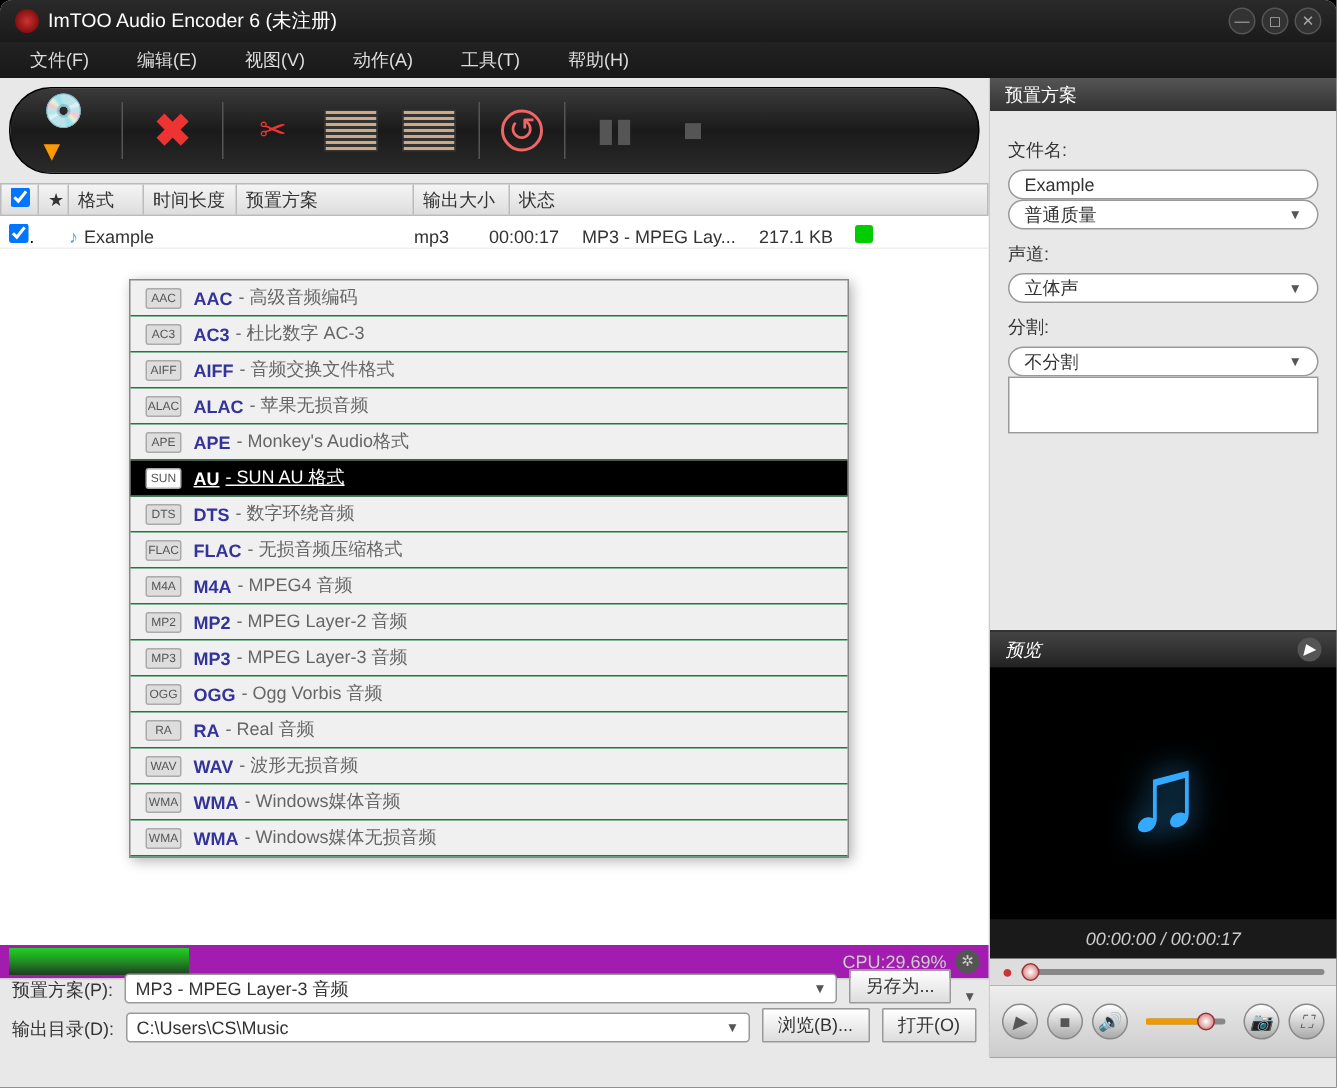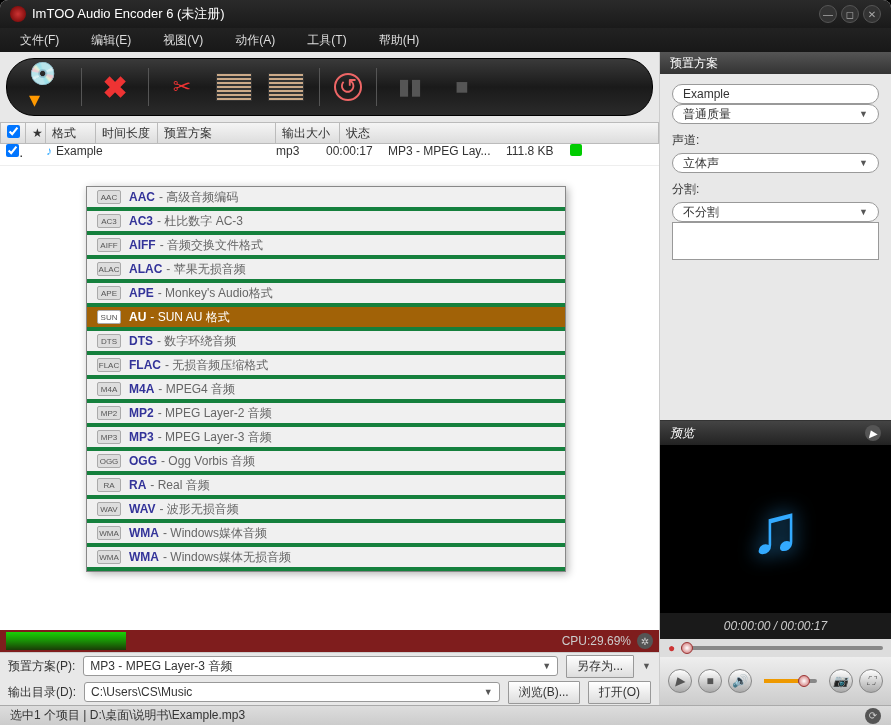--- a/index.html
+++ b/index.html
@@ -20,36 +20,36 @@
 .disc-icon { color: #f90; }
 .x-icon { color: #e33; font-size: 30px; font-weight: bold; }
 .scissors-icon { color: #e33; }
 .film-icon { width: 36px; height: 28px; background: repeating-linear-gradient(#ca8, #ca8 2px, #333 2px, #333 4px); border: 1px solid #333; }
 .reset-icon { color: #e66; border: 2px solid #e66; border-radius: 50%; width: 28px; height: 28px; }
 .pause-icon, .stop-icon { color: #555; }
 .grid-header { height: 22px; background: linear-gradient(#f5f5f5, #ddd); border: 1px solid #bbb; display: flex; align-items: center; color: #333; }
 .gh-cb { width: 24px; text-align: center; }
 .gh { padding: 0 6px; border-left: 1px solid #bbb; height: 100%; display: flex; align-items: center; }
 .grid-body { background: #fff; flex: 1; overflow: hidden; position: relative; }
-.row { height: 22px; display: flex; align-items: flex-start; border-bottom: 1px solid #eee; color: #333; }
+.row { height: 22px; display: flex; align-items: flex-end; border-bottom: 1px solid #eee; color: #333; }
 .cell { padding: 0 6px; overflow: hidden; white-space: nowrap; text-overflow: ellipsis; }
 .music-note { color: #3af; margin-right: 4px; }
 .status-dot { width: 12px; height: 12px; background: #0c0; border-radius: 2px; display: inline-block; }
 .dropdown-list { position: absolute; left: 86px; top: 42px; width: 480px; background: #f0f0f0; border: 1px solid #888; box-shadow: 2px 2px 8px rgba(0,0,0,0.3); z-index: 100; }
-.dd-item { height: 24px; display: flex; align-items: center; padding: 0 10px; color: #666; cursor: pointer; border-bottom: 4px solid #15803d; }
-.dd-item.selected { background: #a16207; color: #fff; }
+.dd-item { height: 24px; display: flex; align-items: center; padding: 0 10px; color: #666; cursor: pointer; border-bottom: 1px solid #15803d; }
+.dd-item.selected { background: #000000; color: #fff; text-decoration: underline; }
 .dd-badge { width: 24px; height: 14px; background: #ddd; border: 1px solid #aaa; border-radius: 2px; margin-right: 8px; font-size: 8px; display: flex; align-items: center; justify-content: center; color: #555; }
 .dd-item.selected .dd-badge { background: #fff; }
 .dd-code { color: #339; font-weight: bold; margin-right: 4px; }
 .dd-item.selected .dd-code { color: #fff; }
 .watermark { position: absolute; left: 50%; top: 50%; transform: translate(-50%, -50%); opacity: 0.15; color: #444; font-size: 36px; pointer-events: none; }
-.cpu-bar { height: 22px; background: #7f1d1d; display: flex; align-items: center; justify-content: space-between; padding: 0 6px; color: #ccc; }
+.cpu-bar { height: 22px; background: #a21caf; display: flex; align-items: center; justify-content: space-between; padding: 0 6px; color: #ccc; }
 .waveform { width: 120px; height: 18px; background: linear-gradient(#0f0 0%, #0a0 50%, #040 100%); opacity: 0.8; }
 .bottom-rows { background: #e8e8e8; border-top: 1px solid #ccc; }
-.brow { height: 26px; display: flex; align-items: center; padding: 10px 8px; gap: 8px; color: #333; }
+.brow { height: 26px; display: flex; align-items: flex-end; padding: 10px 8px; gap: 8px; color: #333; }
 .dropdown-field { flex: 1; height: 20px; background: #fff; border: 1px solid #999; border-radius: 3px; padding: 0 6px; display: flex; align-items: center; justify-content: space-between; color: #333; cursor: pointer; position: relative; }
 .small-btn { padding: 2px 10px; background: linear-gradient(#fff, #ddd); border: 1px solid #999; border-radius: 1px; cursor: pointer; color: #333; }
 .right-panel { width: 232px; background: #e8e8e8; border-left: 1px solid #ccc; display: flex; flex-direction: column; }
 .rp-header { height: 22px; background: linear-gradient(#555, #333); color: #fff; padding: 0 10px; display: flex; align-items: center; }
 .rp-body { padding: 10px 12px; flex: 1; color: #333; }
 .rp-label { margin: 8px 0 4px; color: #333; }
 .rp-field { background: #fff; border: 1px solid #999; border-radius: 10px; padding: 2px 10px; width: 100%; height: 20px; display: flex; align-items: center; justify-content: space-between; cursor: pointer; }
 .rp-textarea { background: #fff; border: 1px solid #999; width: 100%; height: 38px; }
 .preview-panel { background: #111; border-top: 1px solid #333; font-style: italic; }
 .pv-header { height: 24px; background: linear-gradient(#444, #222); display: flex; align-items: center; justify-content: space-between; padding: 0 10px; color: #fff; }
@@ -124,21 +124,21 @@
       </div>
 
       <div class="grid-body">
         <div class="row">
           <div class="cell" style="width:24px;text-align:center"><input type="checkbox" checked="" style=""></div>
           <div class="cell" style="width:226px;padding-left:22px"><span class="music-note">♪</span><span>Example</span></div>
           <div class="cell" style="width:20px"></div>
           <div class="cell" style="width:50px">mp3</div>
           <div class="cell" style="width:62px">00:00:17</div>
           <div class="cell" style="width:118px">MP3 - MPEG Lay...</div>
-          <div class="cell" style="width:64px">111.8 KB</div>
+          <div class="cell" style="width:64px">217.1 KB</div>
           <div class="cell" style="flex:1"><span class="status-dot"></span></div>
         </div>
 
         <div class="watermark">
           <div style="font-size:50px">🔒 安下载</div>
           <div>anxz.com</div>
         </div>
 
         <div class="dropdown-list" id="format-list">
             <div class="dd-item">
@@ -251,20 +251,21 @@
           <button class="small-btn">浏览(B)...</button>
           <button class="small-btn">打开(O)</button>
         </div>
       </div>
 
     </div>
 
     <div class="right-panel">
       <div class="rp-header">预置方案</div>
       <div class="rp-body">
+        <div class="rp-label">文件名:</div>
         <div class="rp-field">
             <span>Example</span>
           </div>
         <div class="rp-field">
             <span>普通质量</span>
             <span class="caret">▼</span>
           </div>
         <div class="rp-label">声道:</div>
         <div class="rp-field">
             <span>立体声</span>
@@ -302,18 +303,14 @@
             <div class="slider-thumb" style="left:65%"></div>
           </div>
           <div class="pv-cbtn">📷</div>
           <div class="pv-cbtn">⛶</div>
         </div>
       </div>
     </div>
 
   </div>
 
-  <div class="statusbar">
-    <span>选中1 个项目 | D:\桌面\说明书\Example.mp3</span>
-    <span class="gear">⟳</span>
-  </div>
 
 </div>
 
 </body></html>

